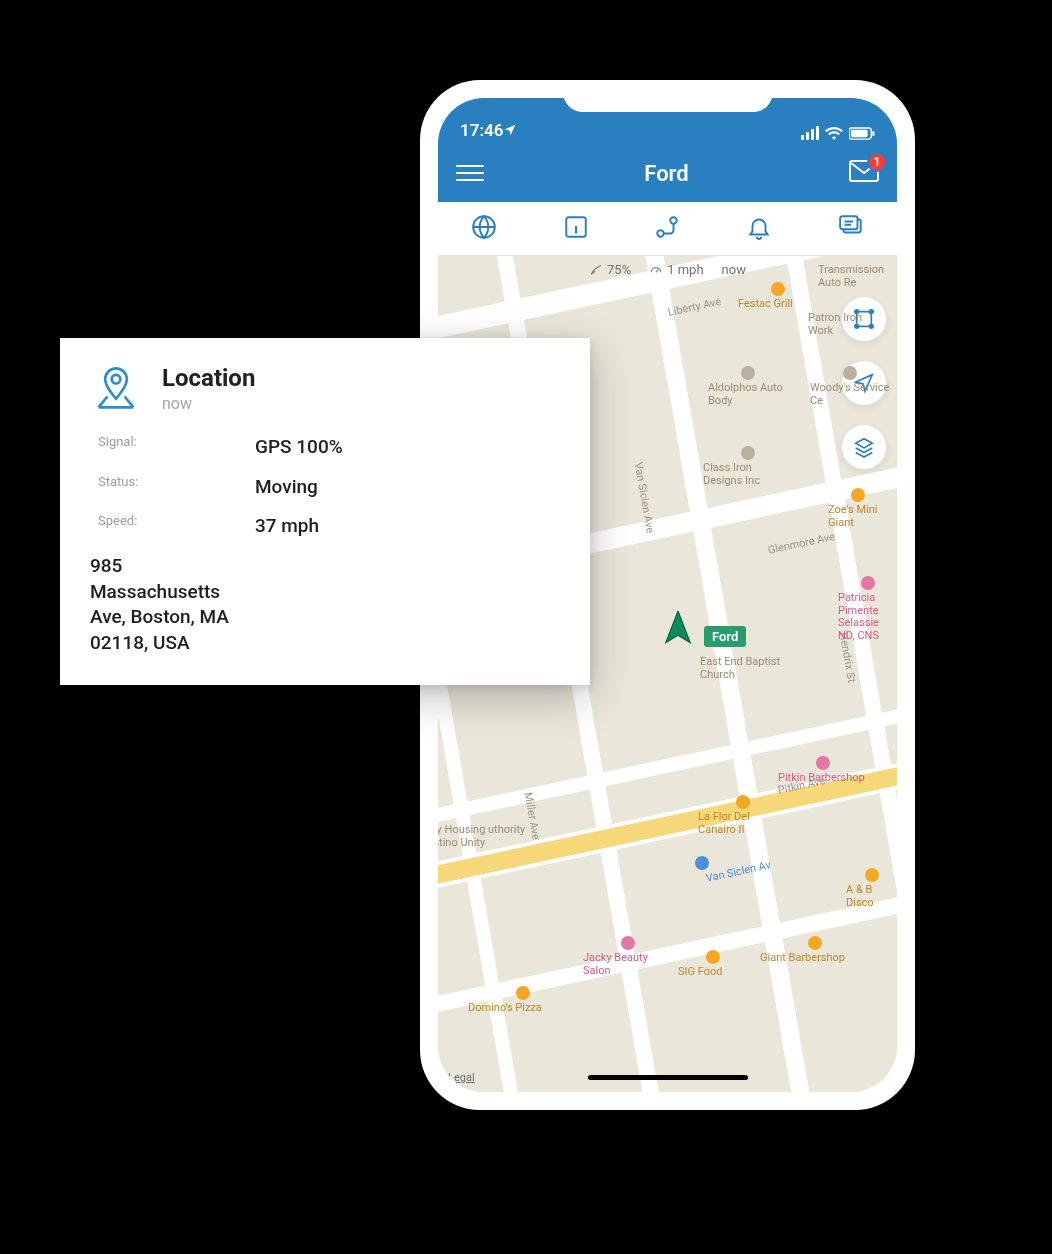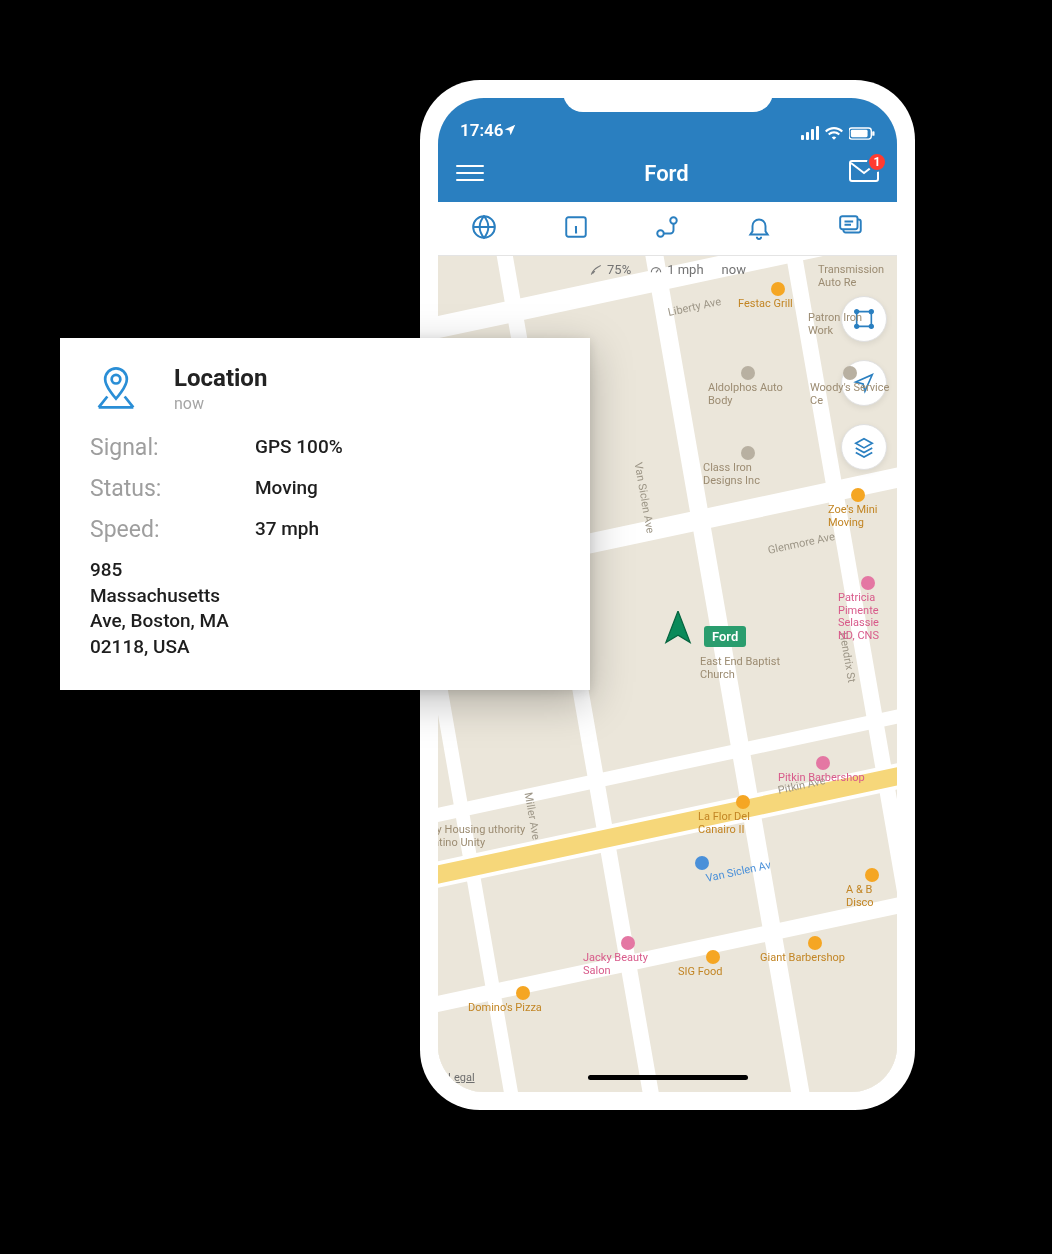--- a/index.html
+++ b/index.html
@@ -176,25 +176,25 @@
   .location-card {
     position:absolute;
     left: 60px;
     top: 338px;
     width: 530px;
     background:#fff;
     padding: 26px 30px 30px 30px;
     box-shadow: 0 12px 40px rgba(0,0,0,.25), 0 2px 10px rgba(0,0,0,.12);
     z-index: 100;
   }
-  .card-head { display:flex; align-items:flex-start; gap:32px; margin-bottom:18px;}
+  .card-head { display:flex; align-items:flex-start; gap:20px; margin-bottom:18px;}
   .card-title { font-size:24px; font-weight:700; color:#222; }
   .card-sub { font-size:16px; color:#a5a5a5; margin-top:2px;}
   .card-rows { display:grid; grid-template-columns: 155px 1fr; row-gap:14px; column-gap:10px;}
-  .card-label { font-size:23px; color:#9e9e9e; }
+  .card-label { font-size:13px; color:#9e9e9e;margin-left:8px; }
   .card-value { font-size:19px; color:#1e1e1e; font-weight:500; line-height:1.35;}
 </style>
 </head>
 <body>
 
 <div class="phone">
   <div class="notch"></div>
   <div class="phone-inner">
 
     <div class="status-bar">
@@ -347,21 +347,21 @@
       <div class="road-label" style="left:330px;top:288px;transform:rotate(-12deg)">Glenmore Ave</div>
       <div class="road-label" style="left:268px;top:616px;color:#4a90d9;transform:rotate(-12deg)">Van Siclen Av</div>
       <div class="road-label" style="left:340px;top:528px;transform:rotate(-12deg)">Pitkin Ave</div>
 
       <div class="poi gray" style="left:380px;top:8px;width:80px"><span>Transmission Auto Re</span></div>
       <div class="poi orange" style="left:300px;top:26px;width:80px"><span class="poi-dot"></span><span>Festac Grill</span></div>
       <div class="poi gray" style="left:370px;top:56px;width:70px"><span>Patron Iron Work</span></div>
       <div class="poi gray" style="left:270px;top:110px;width:80px"><span class="poi-dot"></span><span>Aldolphos Auto Body</span></div>
       <div class="poi gray" style="left:372px;top:110px;width:80px"><span class="poi-dot"></span><span>Woody's Service Ce</span></div>
       <div class="poi gray" style="left:265px;top:190px;width:90px"><span class="poi-dot"></span><span>Class Iron Designs Inc</span></div>
-      <div class="poi orange" style="left:390px;top:232px;width:60px"><span class="poi-dot"></span><span>Zoe's Mini Moving</span></div>
+      <div class="poi orange" style="left:390px;top:232px;width:60px"><span class="poi-dot"></span><span>Zoe's Mini Giant</span></div>
       <div class="poi pink" style="left:400px;top:320px;width:60px"><span class="poi-dot"></span><span>Patricia Pimente Selassie ND, CNS</span></div>
       <div class="poi gray" style="left:262px;top:400px;width:90px"><span>East End Baptist Church</span></div>
       <div class="poi pink" style="left:340px;top:500px;width:90px"><span class="poi-dot"></span><span>Pitkin Barbershop</span></div>
       <div class="poi orange" style="left:260px;top:539px;width:90px"><span class="poi-dot"></span><span>La Flor Del Canairo II</span></div>
       <div class="poi gray" style="left:-5px;top:568px;width:100px"><span>ty Housing uthority ntino Unity</span></div>
       <div class="poi orange" style="left:408px;top:612px;width:52px"><span class="poi-dot"></span><span>A &amp; B Disco</span></div>
       <div class="poi pink" style="left:145px;top:680px;width:90px"><span class="poi-dot"></span><span>Jacky Beauty Salon</span></div>
       <div class="poi orange" style="left:240px;top:694px;width:70px"><span class="poi-dot"></span><span>SIG Food</span></div>
       <div class="poi orange" style="left:322px;top:680px;width:110px"><span class="poi-dot"></span><span>Giant Barbershop</span></div>
       <div class="poi orange" style="left:30px;top:730px;width:110px"><span class="poi-dot"></span><span>Domino's Pizza</span></div>

